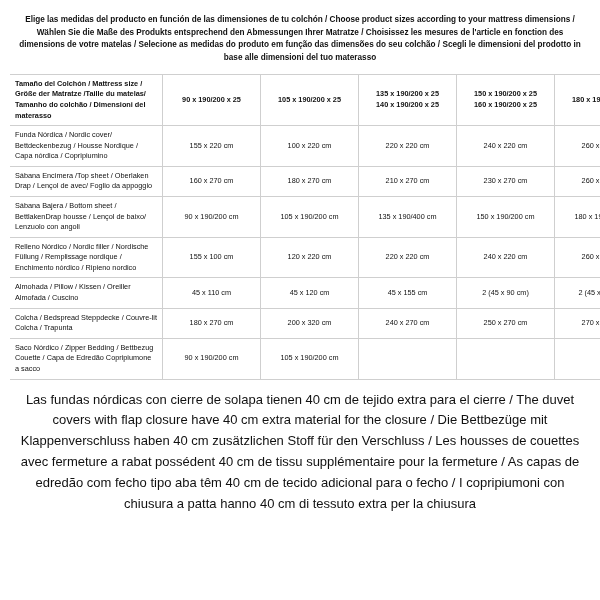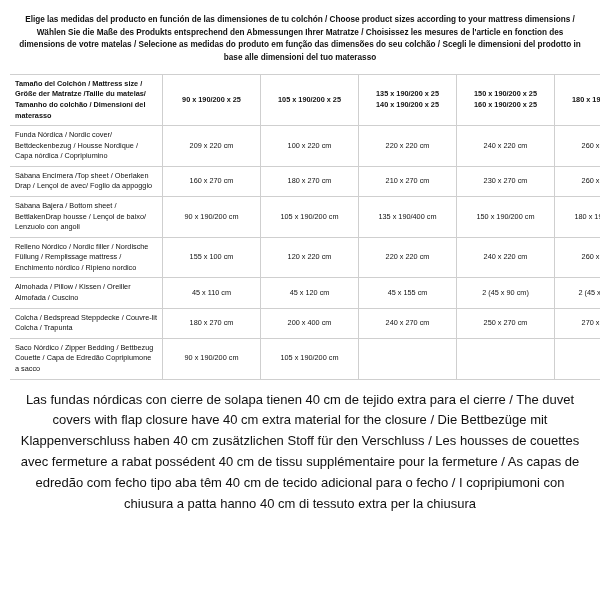--- a/index.html
+++ b/index.html
@@ -94,21 +94,21 @@
         <td class="col-label vline">Tamaño del Colchón / Mattress size / Größe der Matratze /Taille du matelas/ Tamanho do colchão / Dimensioni del materasso</td>
         <td class="col-val vline">90 x 190/200 x 25</td>
         <td class="col-val vline">105 x 190/200 x 25</td>
         <td class="col-val vline">135 x 190/200 x 25<br>140 x 190/200 x 25</td>
         <td class="col-val vline">150 x 190/200 x 25<br>160 x 190/200 x 25</td>
         <td class="col-val">180 x 190/200 x 25</td>
       </tr>
 
       <tr>
         <td class="col-label vline">Funda Nórdica /  Nordic cover/ Bettdeckenbezug / Housse Nordique / Capa nórdica / Copripiumino</td>
-        <td class="col-val vline">209 x 220 cm</td>
+        <td class="col-val vline">155 x 220 cm</td>
         <td class="col-val vline">100 x 220 cm</td>
         <td class="col-val vline">220 x 220 cm</td>
         <td class="col-val vline">240 x 220 cm</td>
         <td class="col-val">260 x 220 cm</td>
       </tr>
 
       <tr>
         <td class="col-label vline">Sábana Encimera /Top sheet / Oberlaken Drap / Lençol de avec/ Foglio da appoggio</td>
         <td class="col-val vline">160 x 270 cm</td>
         <td class="col-val vline">180 x 270 cm</td>
@@ -120,41 +120,41 @@
       <tr>
         <td class="col-label vline">Sábana Bajera / Bottom sheet / BettlakenDrap housse / Lençol de baixo/ Lenzuolo con angoli</td>
         <td class="col-val vline">90 x 190/200 cm</td>
         <td class="col-val vline">105 x 190/200 cm</td>
         <td class="col-val vline">135 x 190/400 cm</td>
         <td class="col-val vline">150 x 190/200 cm</td>
         <td class="col-val">180 x 190/200 cm</td>
       </tr>
 
       <tr>
-        <td class="col-label vline">Relleno Nórdico / Nordic filler / Nordische Füllung / Remplissage mattress / Enchimento nórdico / Ripieno nordico</td>
+        <td class="col-label vline">Relleno Nórdico / Nordic filler / Nordische Füllung / Remplissage nordique / Enchimento nórdico / Ripieno nordico</td>
         <td class="col-val vline">155 x 100 cm</td>
         <td class="col-val vline">120 x 220 cm</td>
         <td class="col-val vline">220 x 220 cm</td>
         <td class="col-val vline">240 x 220 cm</td>
         <td class="col-val">260 x 220 cm</td>
       </tr>
 
       <tr>
         <td class="col-label vline">Almohada / Pillow / Kissen / Oreiller Almofada / Cuscino</td>
         <td class="col-val vline">45 x 110 cm</td>
         <td class="col-val vline">45 x 120 cm</td>
         <td class="col-val vline">45 x 155 cm</td>
         <td class="col-val vline">2 (45 x 90 cm)</td>
         <td class="col-val">2 (45 x 110 cm)</td>
       </tr>
 
       <tr>
         <td class="col-label vline">Colcha / Bedspread Steppdecke / Couvre-lit Colcha / Trapunta</td>
         <td class="col-val vline">180 x 270 cm</td>
-        <td class="col-val vline">200 x 400 cm</td>
+        <td class="col-val vline">200 x 320 cm</td>
         <td class="col-val vline">240 x 270 cm</td>
         <td class="col-val vline">250 x 270 cm</td>
         <td class="col-val">270 x 270 cm</td>
       </tr>
 
       <tr>
         <td class="col-label vline">Saco Nórdico / Zipper Bedding / Bettbezug Couette / Capa de Edredão Copripiumone a sacco</td>
         <td class="col-val vline">90 x 190/200 cm</td>
         <td class="col-val vline">105 x 190/200 cm</td>
         <td class="col-val vline"></td>

